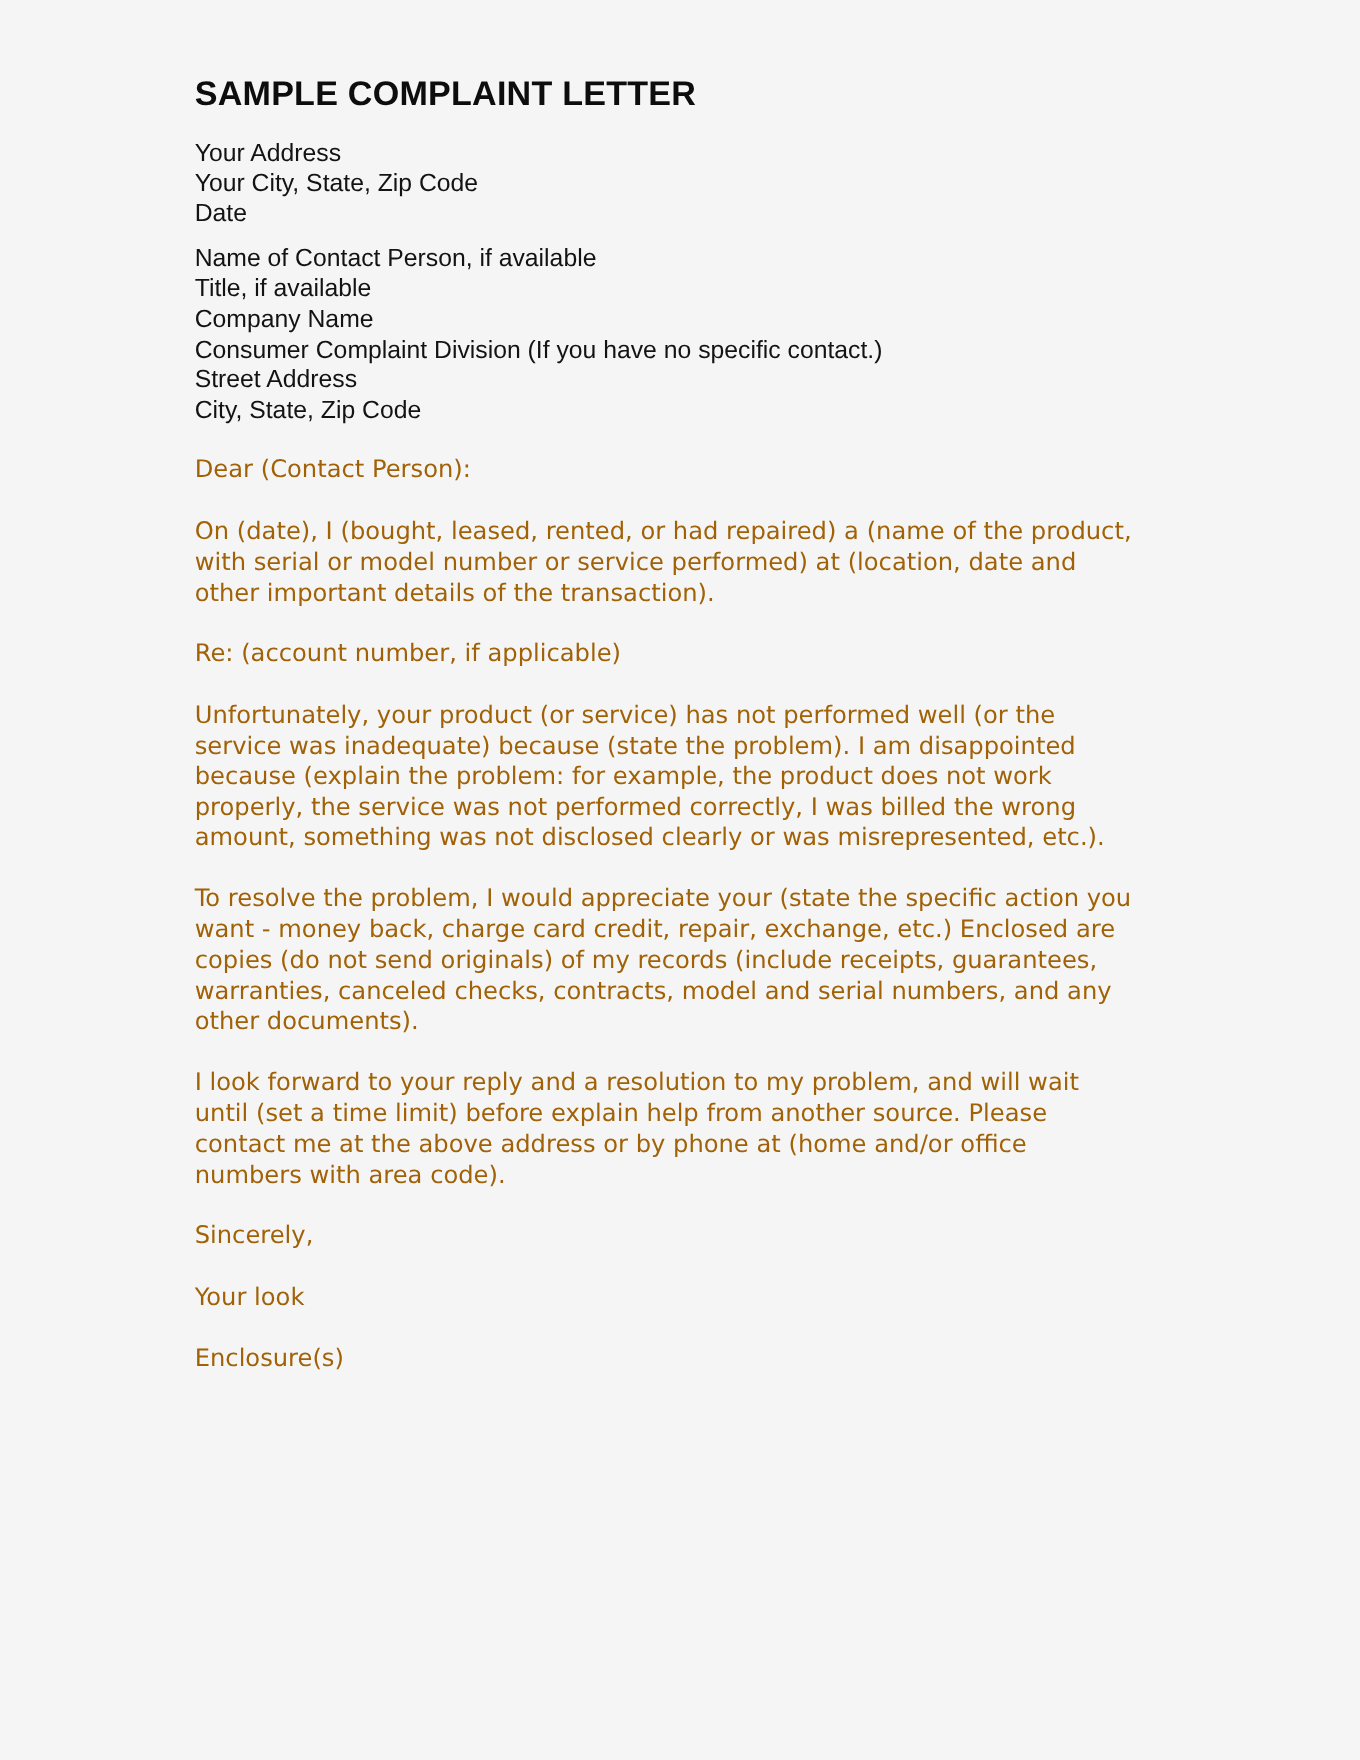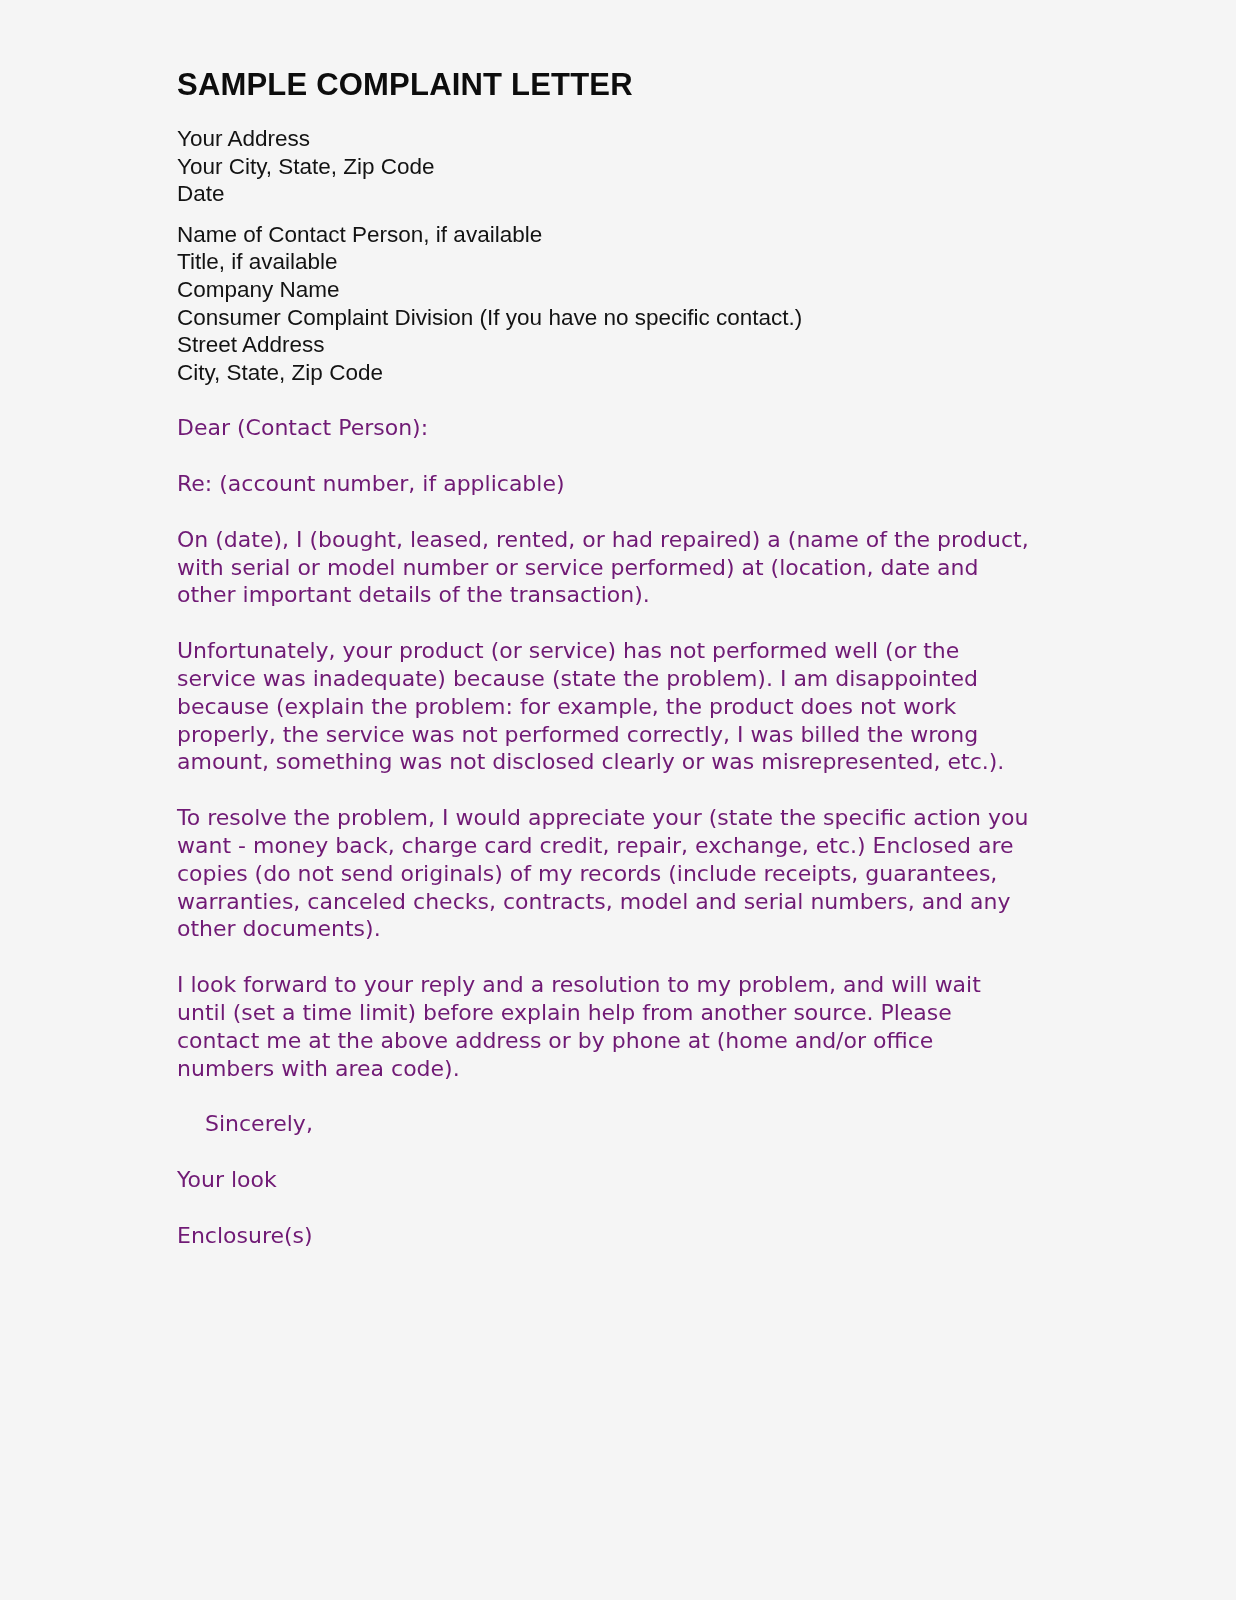--- a/index.html
+++ b/index.html
@@ -60,32 +60,32 @@
   }
 
   .block-recipient {
     margin-top: 13px;
   }
 
   .para {
     font-family: "DejaVu Sans", sans-serif;
     font-size: 22px;
     line-height: 27.8px;
-    color: #701a75;
+    color: #a16207;
     margin: 0;
     width: 858px;
     white-space: pre-wrap;
     word-spacing: 0px;
   }
 
   
   .salutation { margin-top: 28px; }
   .subject     { margin-top: 27.8px; }
   .body-para   { margin-top: 28px; }
-  .closing     { margin-top: 28px; margin-left: 28px; }
+  .closing     { margin-top: 28px; }
   .signature   { margin-top: 28px; }
   .enclosure   { margin-top: 28px; }
 </style>
 </head>
 <body>
 
 <div class="page">
   <div class="letter">
 
     <h1 class="doc-title">SAMPLE COMPLAINT LETTER</h1>
@@ -96,23 +96,23 @@
 
     <p class="block block-recipient">Name of Contact Person, if available
 Title, if available
 Company Name
 Consumer Complaint Division (If you have no specific contact.)
 Street Address
 City, State, Zip Code</p>
 
     <p class="para salutation">Dear (Contact Person):</p>
 
+    <p class="para body-para">On (date), I (bought, leased, rented, or had repaired) a (name of the product, with serial or model number or service performed) at (location, date and other important details of the transaction).</p>
+
     <p class="para subject">Re: (account number, if applicable)</p>
-
-    <p class="para body-para">On (date), I (bought, leased, rented, or had repaired) a (name of the product, with serial or model number or service performed) at (location, date and other important details of the transaction).</p>
 
     <p class="para body-para">Unfortunately, your product (or service) has not performed well (or the service was inadequate) because (state the problem). I am disappointed because (explain the problem: for example, the product does not work properly, the service was not performed correctly, I was billed the wrong amount, something was not disclosed clearly or was misrepresented, etc.).</p>
 
     <p class="para body-para">To resolve the problem, I would appreciate your (state the specific action you want - money back, charge card credit, repair, exchange, etc.) Enclosed are copies (do not send originals) of my records (include receipts, guarantees, warranties, canceled checks, contracts, model and serial numbers, and any other documents).</p>
 
     <p class="para body-para">I look forward to your reply and a resolution to my problem, and will wait until (set a time limit) before explain help from another source. Please contact me at the above address or by phone at (home and/or office numbers with area code).</p>
 
     <p class="para closing">Sincerely,</p>
 
     <p class="para signature">Your look</p>

